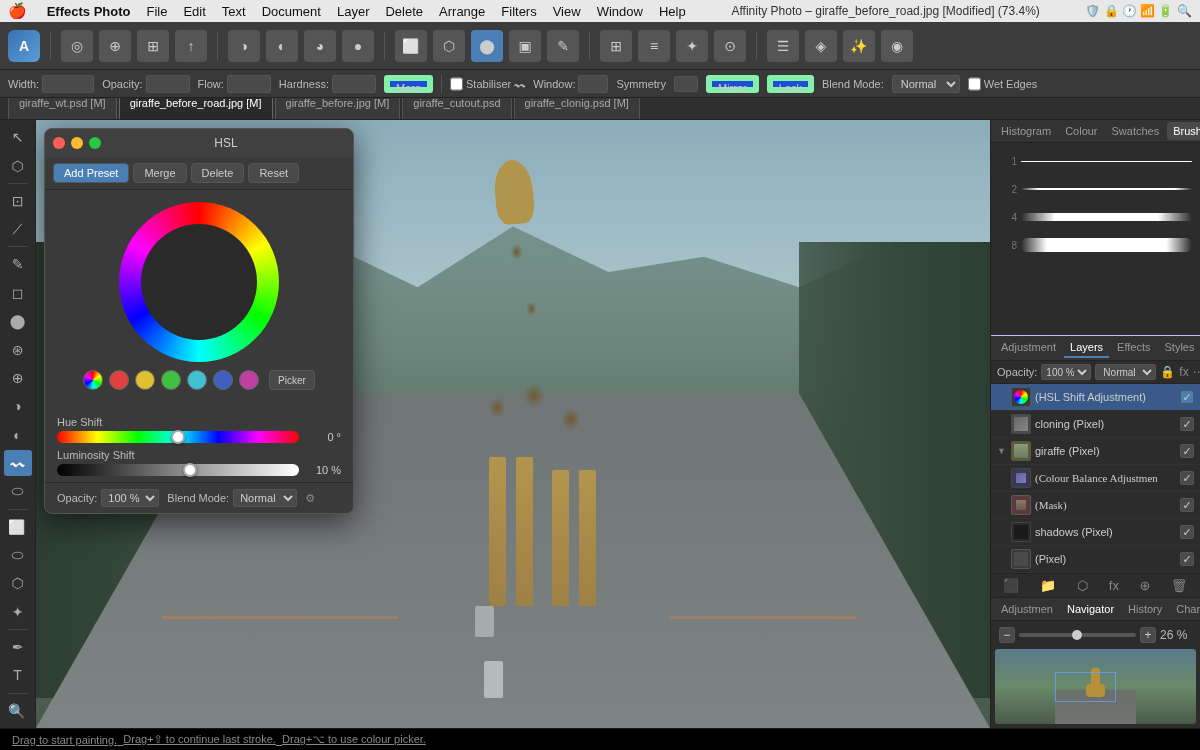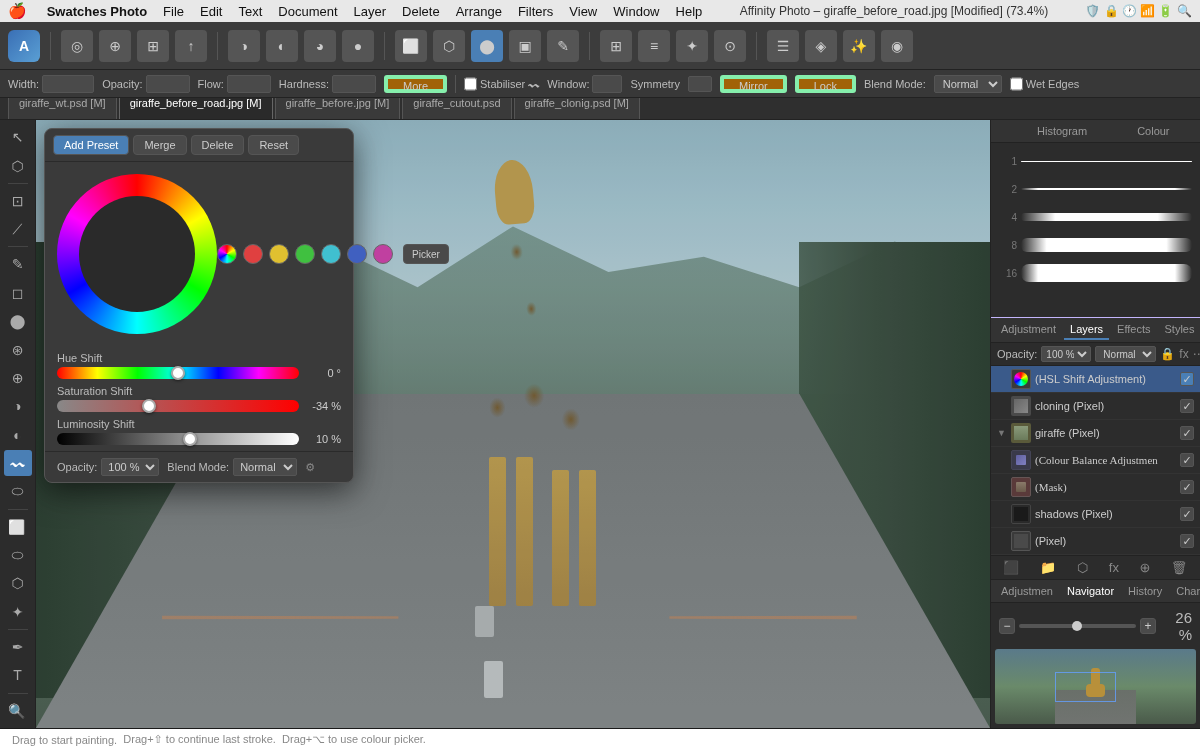--- a/index.html
+++ b/index.html
@@ -16,21 +16,21 @@
     #toolbar { height: 48px; background: #3c3c3c; display: flex; align-items: center; padding: 0 8px; gap: 6px; border-bottom: 1px solid #222; }
     .tb-btn { width: 32px; height: 32px; border-radius: 4px; background: #555; border: none; color: #ccc; font-size: 14px; cursor: pointer; display: flex; align-items: center; justify-content: center; }
     .tb-btn.active { background: #4a7fb5; }
     .tb-separator { width: 1px; height: 28px; background: #555; margin: 0 4px; }
     .tb-logo { width: 32px; height: 32px; background: linear-gradient(135deg, #3a6fb5, #5a9fd4); border-radius: 6px; display: flex; align-items: center; justify-content: center; color: white; font-weight: bold; font-size: 14px; }
 
     
     #optionsbar { height: 28px; background: #383838; display: flex; align-items: center; padding: 0 8px; gap: 8px; border-bottom: 1px solid #222; font-size: 11px; color: #bbb; }
     .opt-item { display: flex; align-items: center; gap: 3px; }
     .opt-item select, .opt-item input { background: #4a4a4a; border: 1px solid #555; color: #ccc; font-size: 11px; padding: 1px 4px; border-radius: 2px; height: 18px; }
-    .opt-btn { background: #a16207; border: 4px solid #86efac; color: #ccc; font-size: 11px; padding: 1px 15px; border-radius: 3px; cursor: pointer; height: 18px; }
+    .opt-btn { background: #1d4ed8; border: 6px solid #86efac; color: #ccc; font-size: 11px; padding: 1px 6px; border-radius: 3px; cursor: pointer; height: 18px; }
 
     
     #tabbar { height: 22px; background: #2f2f2f; display: flex; align-items: flex-end; padding: 0 8px; gap: 2px; border-bottom: 1px solid #222; overflow: hidden; }
     .tab { height: 34px; background: #3a3a3a; padding: 0 10px; border-radius: 4px 4px 0 0; font-size: 11px; color: #aaa; display: flex; align-items: center; cursor: pointer; border: 1px solid #555; border-bottom: none; white-space: nowrap; }
     .tab.active { background: #2a2a2a; color: #fff; border-color: #666; }
 
     
     #main { display: flex; height: calc(750px - 22px - 48px - 28px - 22px - 22px); }
 
     
@@ -48,21 +48,21 @@
     #hsl-dialog { position: absolute; top: 8px; left: 8px; width: 310px; background: #3a3a3a; border-radius: 8px; box-shadow: 0 8px 32px rgba(0,0,0,0.6); border: 1px solid #555; z-index: 100; }
     #hsl-titlebar { height: 28px; background: #404040; border-radius: 8px 8px 0 0; display: flex; align-items: center; padding: 0 8px; gap: 6px; }
     .win-btn { width: 12px; height: 12px; border-radius: 50%; border: none; cursor: pointer; }
     .win-close { background: #ff5f57; }
     .win-min { background: #febc2e; }
     .win-max { background: #28c840; }
     #hsl-title { flex: 1; text-align: center; font-size: 12px; color: #ccc; font-weight: 500; }
     #hsl-toolbar { display: flex; align-items: center; padding: 6px 8px; gap: 4px; border-bottom: 1px solid #2a2a2a; }
     .hsl-btn { padding: 3px 10px; border-radius: 4px; border: 1px solid #555; background: #4a7fb5; color: white; font-size: 11px; cursor: pointer; }
     .hsl-btn.secondary { background: #4a4a4a; color: #ccc; }
-    #color-wheel-container { display: flex; flex-direction: row; align-items: center; padding: 12px; }
+    #color-wheel-container { display: flex; flex-direction: column; align-items: center; padding: 12px; }
     #color-wheel { width: 160px; height: 160px; position: relative; }
     .wheel-ring { width: 160px; height: 160px; border-radius: 50%; background: conic-gradient(red, yellow, lime, cyan, blue, magenta, red); position: relative; }
     .wheel-inner { position: absolute; top: 22px; left: 22px; width: 116px; height: 116px; border-radius: 50%; background: #2a2a2a; }
     #color-swatches { display: flex; gap: 6px; margin: 8px 0; }
     .swatch { width: 20px; height: 20px; border-radius: 50%; cursor: pointer; border: 1px solid #666; }
     #hsl-controls { width: 100%; padding: 0 12px; }
     .hsl-row { margin: 6px 0; }
     .hsl-label { font-size: 11px; color: #bbb; margin-bottom: 3px; }
     .hsl-slider-row { display: flex; align-items: center; gap: 6px; }
     .hsl-slider { flex: 1; height: 12px; border-radius: 6px; position: relative; }
@@ -72,21 +72,21 @@
     .slider-thumb { position: absolute; width: 14px; height: 14px; border-radius: 50%; background: white; border: 2px solid #aaa; top: -1px; cursor: pointer; box-shadow: 0 1px 3px rgba(0,0,0,0.5); }
     .hsl-value { font-size: 11px; color: #ccc; width: 36px; text-align: right; }
     #hsl-footer { display: flex; align-items: center; padding: 6px 12px; gap: 8px; border-top: 1px solid #2a2a2a; }
     .hsl-footer-item { display: flex; align-items: center; gap: 4px; font-size: 11px; color: #bbb; }
     .hsl-footer-item select { background: #4a4a4a; border: 1px solid #555; color: #ccc; font-size: 11px; padding: 1px 2px; border-radius: 2px; }
     .settings-icon { cursor: pointer; color: #888; }
 
     
     #rightpanel { width: 210px; background: #2c2c2c; display: flex; flex-direction: column; border-left: 1px solid #222; }
     #panel-tabs-top { display: flex; padding: 2px 4px; gap: 2px; background: #333; border-bottom: 1px solid #222; }
-    .panel-tab { font-size: 11px; color: #999; padding: 3px 6px; border-radius: 3px; cursor: pointer; margin-left: 36px; }
+    .panel-tab { font-size: 11px; color: #999; padding: 3px 6px; border-radius: 3px; cursor: pointer; }
     .panel-tab.active { color: #fff; background: #4a4a4a; }
     #brush-panel { flex: 1; overflow-y: auto; padding: 4px; }
     .brush-header { display: flex; align-items: center; padding: 4px; gap: 4px; }
     .brush-dropdown { background: #4a4a4a; border: 1px solid #555; color: #ccc; font-size: 11px; flex: 1; padding: 2px 4px; border-radius: 3px; }
     .brush-list { display: flex; flex-direction: column; }
     .brush-item { display: flex; align-items: center; padding: 4px; gap: 4px; }
     .brush-num { width: 18px; font-size: 10px; color: #777; text-align: right; }
     .brush-preview { flex: 1; height: 20px; display: flex; align-items: center; }
     .brush-stroke { height: 3px; width: 100%; background: white; border-radius: 2px; }
     .brush-stroke.thick { height: 8px; border-radius: 4px; background: linear-gradient(90deg, transparent, white 20%, white 80%, transparent); }
@@ -116,39 +116,39 @@
     
     #bottom-section { border-top: 1px solid #222; }
     #nav-tabs { display: flex; padding: 2px 4px; gap: 2px; background: #333; border-bottom: 1px solid #222; }
     .nav-tab { font-size: 11px; color: #999; padding: 3px 6px; cursor: pointer; }
     .nav-tab.active { color: #fff; }
     #navigator-panel { padding: 4px; }
     .zoom-bar { display: flex; align-items: center; gap: 4px; padding: 2px 4px; }
     .zoom-btn { background: #4a4a4a; border: 1px solid #555; color: #ccc; width: 16px; height: 16px; border-radius: 3px; display: flex; align-items: center; justify-content: center; font-size: 12px; cursor: pointer; }
     .zoom-slider { flex: 1; height: 4px; background: #555; border-radius: 2px; position: relative; }
     .zoom-thumb { position: absolute; width: 10px; height: 10px; border-radius: 50%; background: #ccc; top: -3px; left: 45%; }
-    .zoom-val { font-size: 15px; color: #bbb; width: 32px; text-align: right; }
+    .zoom-val { font-size: 12px; color: #bbb; width: 32px; text-align: left; }
     .nav-preview { width: 100%; height: 75px; background: #1a1a1a; border-radius: 3px; position: relative; overflow: hidden; margin-top: 4px; }
     .nav-preview-img { width: 100%; height: 100%; background: linear-gradient(180deg, #5a7a8a 0%, #6a8a6a 50%, #4a5a4a 100%); }
     .nav-rect { position: absolute; border: 1px solid rgba(100,160,255,0.8); width: 30%; height: 40%; top: 30%; left: 30%; }
 
     
-    #statusbar { height: 22px; background: #ffffff; display: flex; align-items: center; padding: 0 12px; font-size: 11px; color: #888; border-top: 1px solid #1a1a1a; }
+    #statusbar { height: 22px; background: #000000; display: flex; align-items: center; padding: 0 12px; font-size: 11px; color: #888; border-top: 1px solid #1a1a1a; text-decoration: underline; }
 
     
     ::-webkit-scrollbar { width: 6px; height: 6px; }
     ::-webkit-scrollbar-track { background: #2a2a2a; }
     ::-webkit-scrollbar-thumb { background: #555; border-radius: 3px; }
   </style>
 </head>
 <body>
 
 <div id="menubar">
   <span class="apple">🍎</span>
-  <span class="app-name">Swatches Photo</span>
+  <span class="app-name">Effects Photo</span>
   <span class="menu-item">File</span>
   <span class="menu-item">Edit</span>
   <span class="menu-item">Text</span>
   <span class="menu-item">Document</span>
   <span class="menu-item">Layer</span>
   <span class="menu-item">Delete</span>
   <span class="menu-item">Arrange</span>
   <span class="menu-item">Filters</span>
   <span class="menu-item">View</span>
   <span class="menu-item">Window</span>
@@ -301,20 +301,26 @@
 
           <div style="position:absolute;bottom:52%;left:35%;width:14%;height:45%;background:linear-gradient(180deg,#b8903a,#c8a040);border-radius:4px 4px 0 0;transform:rotate(-3deg);background-image:radial-gradient(ellipse 6px 8px at 30% 30%,#6a4a1a 0%,transparent 100%),radial-gradient(ellipse 5px 7px at 70% 60%,#6a4a1a 0%,transparent 100%);"></div>
 
           <div style="position:absolute;bottom:90%;left:28%;width:18%;height:15%;background:#b8903a;border-radius:50% 50% 30% 30%;transform:rotate(-5deg);"></div>
         </div>
 
         <div style="position:absolute;top:0;left:0;width:100%;height:100%;background:rgba(150,180,190,0.15);"></div>
       </div>
 
       <div id="hsl-dialog">
+        <div id="hsl-titlebar">
+          <button class="win-btn win-close"></button>
+          <button class="win-btn win-min"></button>
+          <button class="win-btn win-max"></button>
+          <span id="hsl-title">HSL</span>
+        </div>
         <div id="hsl-toolbar">
           <button class="hsl-btn">Add Preset</button>
           <button class="hsl-btn secondary">Merge</button>
           <button class="hsl-btn secondary">Delete</button>
           <button class="hsl-btn secondary">Reset</button>
         </div>
         <div id="color-wheel-container">
           <div id="color-wheel">
             <div class="wheel-ring">
               <div class="wheel-inner"></div>
@@ -332,29 +338,20 @@
           </div>
         </div>
         <div id="hsl-controls">
           <div class="hsl-row">
             <div class="hsl-label">Hue Shift</div>
             <div class="hsl-slider-row">
               <div class="hsl-slider slider-hue">
                 <div class="slider-thumb" style="left:calc(50% - 7px);"></div>
               </div>
               <span class="hsl-value">0 °</span>
-            </div>
-          </div>
-          <div class="hsl-row">
-            <div class="hsl-label">Saturation Shift</div>
-            <div class="hsl-slider-row">
-              <div class="hsl-slider slider-sat">
-                <div class="slider-thumb" style="left:calc(38% - 7px);"></div>
-              </div>
-              <span class="hsl-value">-34 %</span>
             </div>
           </div>
           <div class="hsl-row">
             <div class="hsl-label">Luminosity Shift</div>
             <div class="hsl-slider-row">
               <div class="hsl-slider slider-lum">
                 <div class="slider-thumb" style="left:calc(55% - 7px);"></div>
               </div>
               <span class="hsl-value">10 %</span>
             </div>
@@ -409,26 +406,20 @@
           <div class="brush-preview">
             <div class="brush-stroke thick"></div>
           </div>
         </div>
         <div class="brush-item">
           <span class="brush-num">8</span>
           <div class="brush-preview">
             <div class="brush-stroke vthick"></div>
           </div>
         </div>
-        <div class="brush-item">
-          <span class="brush-num">16</span>
-          <div class="brush-preview">
-            <div class="brush-stroke" style="height:18px;border-radius:8px;background:linear-gradient(90deg,transparent,white 10%,white 90%,transparent);"></div>
-          </div>
-        </div>
       </div>
     </div>
 
     <div id="layer-section">
       <div id="layer-tabs">
         <span class="layer-tab">Adjustment</span>
         <span class="layer-tab active">Layers</span>
         <span class="layer-tab">Effects</span>
         <span class="layer-tab">Styles</span>
 

